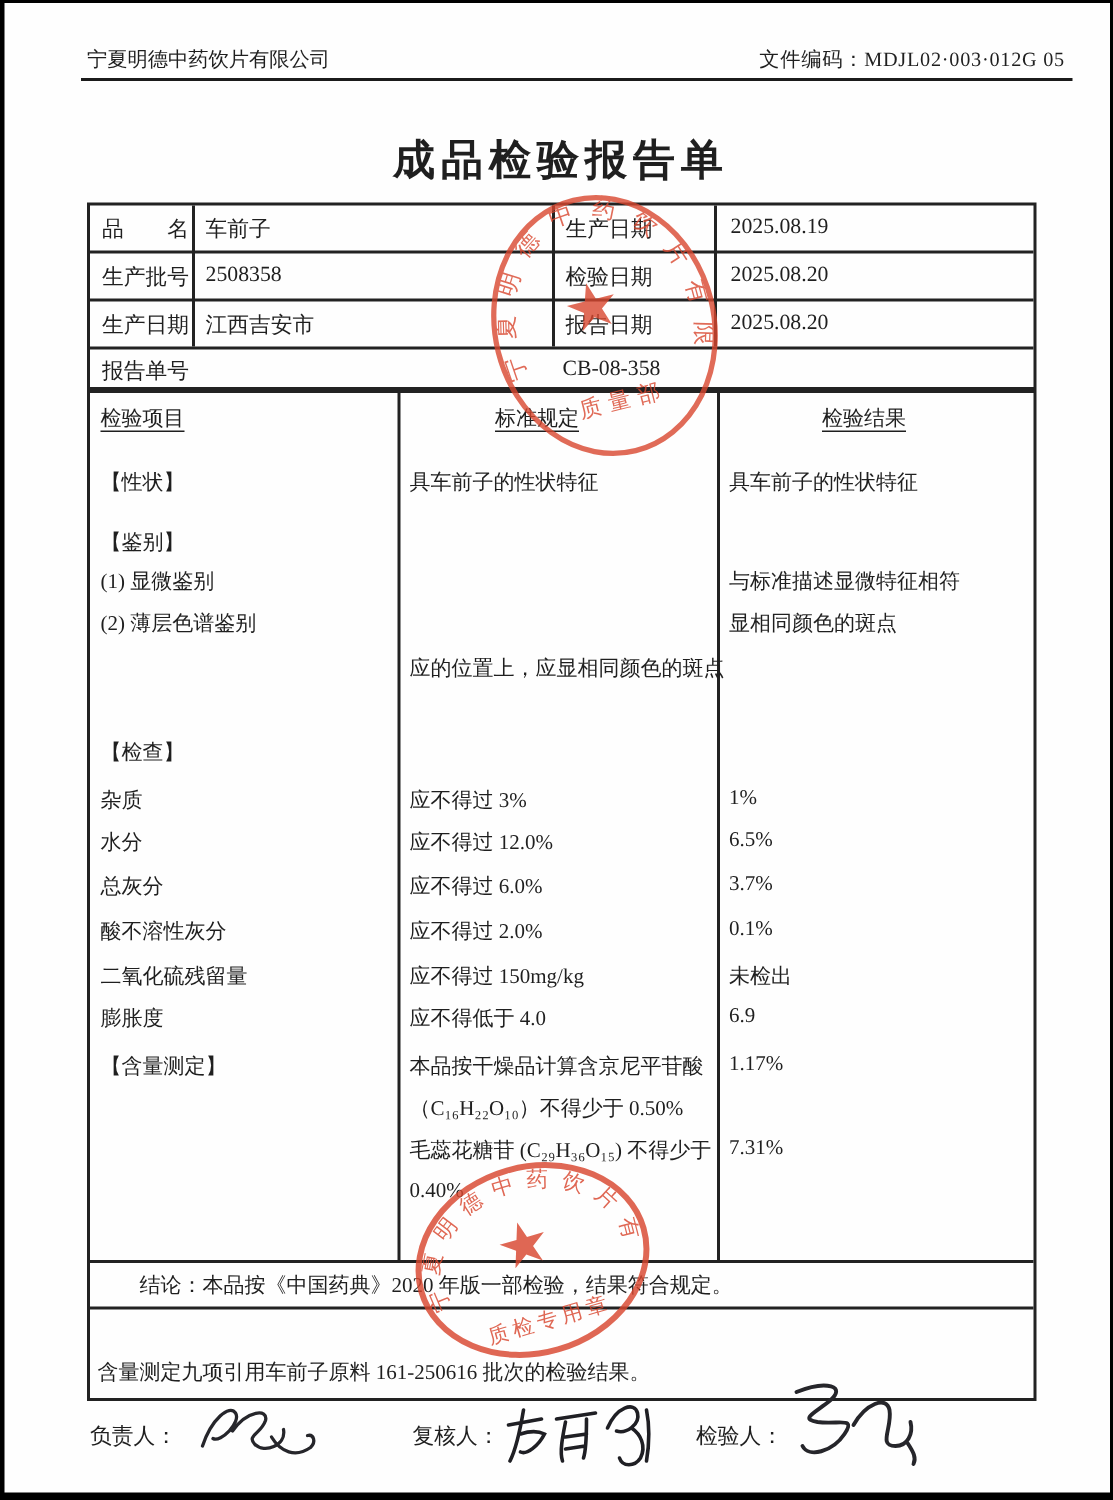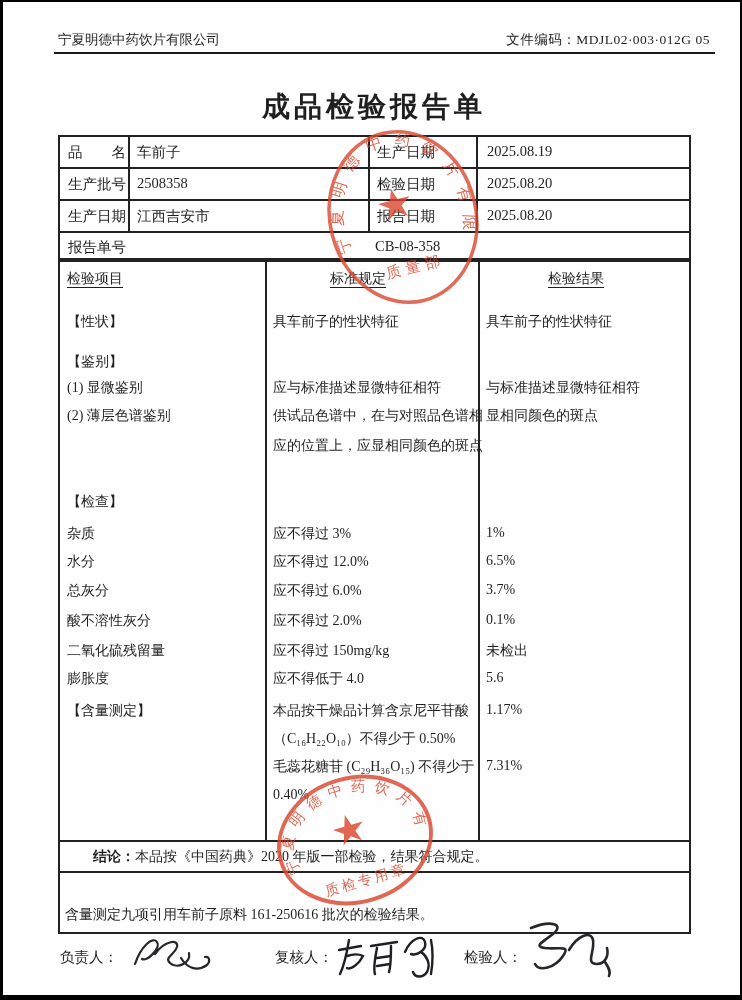--- a/index.html
+++ b/index.html
@@ -17,21 +17,21 @@
   .doc-title{left:0;top:86px;width:742px;text-align:center;font-size:28px;font-weight:bold;letter-spacing:4px;}
   
   .info-table{left:55px;top:133px;width:633px;height:125px;border:2px solid #222;box-sizing:border-box;}
   .hline{position:absolute;left:0;width:100%;height:1.5px;background:#222;}
   .vline{position:absolute;top:0;width:1.5px;background:#222;}
   .cell{position:absolute;font-size:14.5px;white-space:nowrap;}
   
   .main-table{left:55px;top:258px;width:633px;height:674px;border:2px solid #222;box-sizing:border-box;}
   .main-table .cell{font-size:14px;}
   .th{text-decoration:underline;text-underline-offset:4px;}
-  .b{font-weight:bold;}
+  .b{font-weight:normal;}
   .seal-svg{position:absolute;overflow:visible;pointer-events:none;}
   .sig-svg{position:absolute;overflow:visible;}
   .seal-text{font-family:"Liberation Serif","DejaVu Serif",serif;}
 </style>
 </head>
 <body>
 
 <div class="page">
 
   <div class="abs hdr-company">宁夏明德中药饮片有限公司</div>
@@ -84,43 +84,41 @@
     <span class="cell" style="left:7px;top:231px">【检查】</span>
     <span class="cell" style="left:7px;top:263px">杂质</span>
     <span class="cell" style="left:7px;top:291px">水分</span>
     <span class="cell" style="left:7px;top:320px">总灰分</span>
     <span class="cell" style="left:7px;top:350px">酸不溶性灰分</span>
     <span class="cell" style="left:7px;top:380px">二氧化硫残留量</span>
     <span class="cell" style="left:7px;top:408px">膨胀度</span>
     <span class="cell" style="left:7px;top:440px">【含量测定】</span>
 
     <span class="cell" style="left:213px;top:51px">具车前子的性状特征</span>
-    <span class="cell" style="left:213px;top:117px">应与标准描述显微特征相符</span>
-    <span class="cell" style="left:213px;top:145px">供试品色谱中，在与对照品色谱相</span>
     <span class="cell" style="left:213px;top:175px">应的位置上，应显相同颜色的斑点</span>
     <span class="cell" style="left:213px;top:263px">应不得过 3%</span>
     <span class="cell" style="left:213px;top:291px">应不得过 12.0%</span>
     <span class="cell" style="left:213px;top:320px">应不得过 6.0%</span>
     <span class="cell" style="left:213px;top:350px">应不得过 2.0%</span>
     <span class="cell" style="left:213px;top:380px">应不得过 150mg/kg</span>
     <span class="cell" style="left:213px;top:408px">应不得低于 4.0</span>
     <span class="cell" style="left:213px;top:440px">本品按干燥品计算含京尼平苷酸</span>
     <span class="cell" style="left:213px;top:468px">（C₁₆H₂₂O₁₀）不得少于 0.50%</span>
     <span class="cell" style="left:213px;top:496px">毛蕊花糖苷 (C₂₉H₃₆O₁₅) 不得少于</span>
     <span class="cell" style="left:213px;top:525px">0.40%</span>
 
     <span class="cell" style="left:426px;top:51px">具车前子的性状特征</span>
     <span class="cell" style="left:426px;top:117px">与标准描述显微特征相符</span>
     <span class="cell" style="left:426px;top:145px">显相同颜色的斑点</span>
     <span class="cell" style="left:426px;top:263px">1%</span>
     <span class="cell" style="left:426px;top:291px">6.5%</span>
     <span class="cell" style="left:426px;top:320px">3.7%</span>
     <span class="cell" style="left:426px;top:350px">0.1%</span>
     <span class="cell" style="left:426px;top:380px">未检出</span>
-    <span class="cell" style="left:426px;top:408px">5.6</span>
+    <span class="cell" style="left:426px;top:408px">6.9</span>
     <span class="cell" style="left:426px;top:440px">1.17%</span>
     <span class="cell" style="left:426px;top:496px">7.31%</span>
 
     <span class="cell" style="left:33px;top:586px"><span class="b">结论：</span><span>本品按《中国药典》2020 年版一部检验，结果符合规定。</span></span>
 
     <span class="cell" style="left:5px;top:644px">含量测定九项引用车前子原料 161-250616 批次的检验结果。</span>
   </div>
 
   <span class="abs" style="left:57px;top:946px;font-size:14.5px">负责人：</span>
   <span class="abs" style="left:272px;top:946px;font-size:14.5px">复核人：</span>

